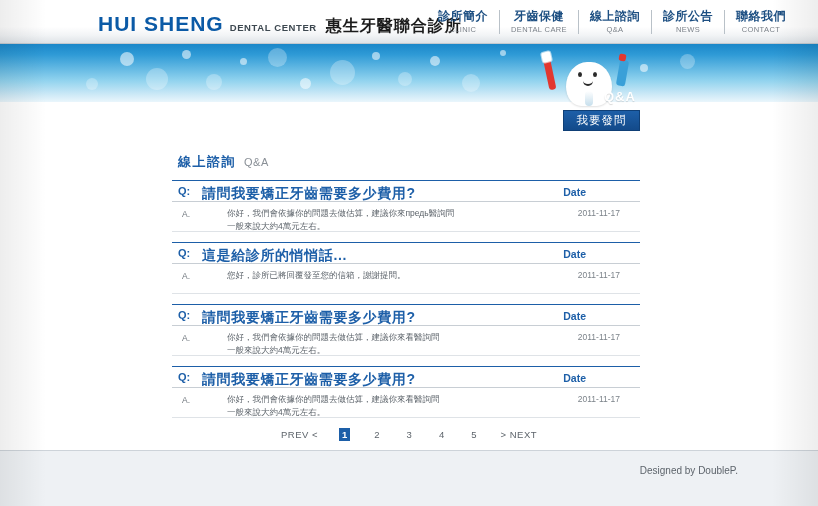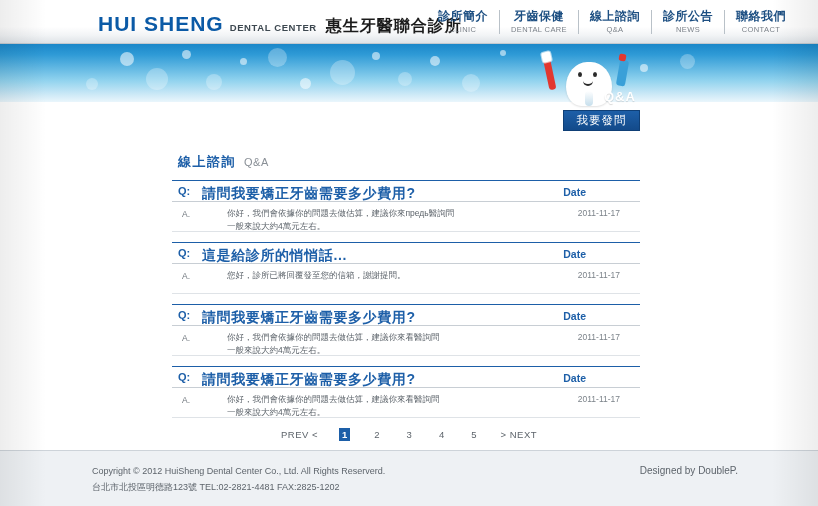--- a/index.html
+++ b/index.html
@@ -481,22 +481,18 @@
       <span class="pg-num active">1</span>
       <span class="pg-num">2</span>
       <span class="pg-num">3</span>
       <span class="pg-num">4</span>
       <span class="pg-num">5</span>
       <span class="pg-next">&gt; NEXT</span>
     </div>
   </div>
 
   <div class="footer">
-    <div class="footer-left">
-      <div>Copyright © 2012 HuiSheng Dental Center Co., Ltd.  All Rights Reserverd.</div>
-      <div>台北市北投區明德路123號      TEL:02-2821-4481  FAX:2825-1202</div>
-    </div>
     <div class="footer-right">Designed by DoubleP.</div>
   </div>
 
   <div class="edge-shadow left"></div>
   <div class="edge-shadow right"></div>
 </div>
 
 </body></html>

